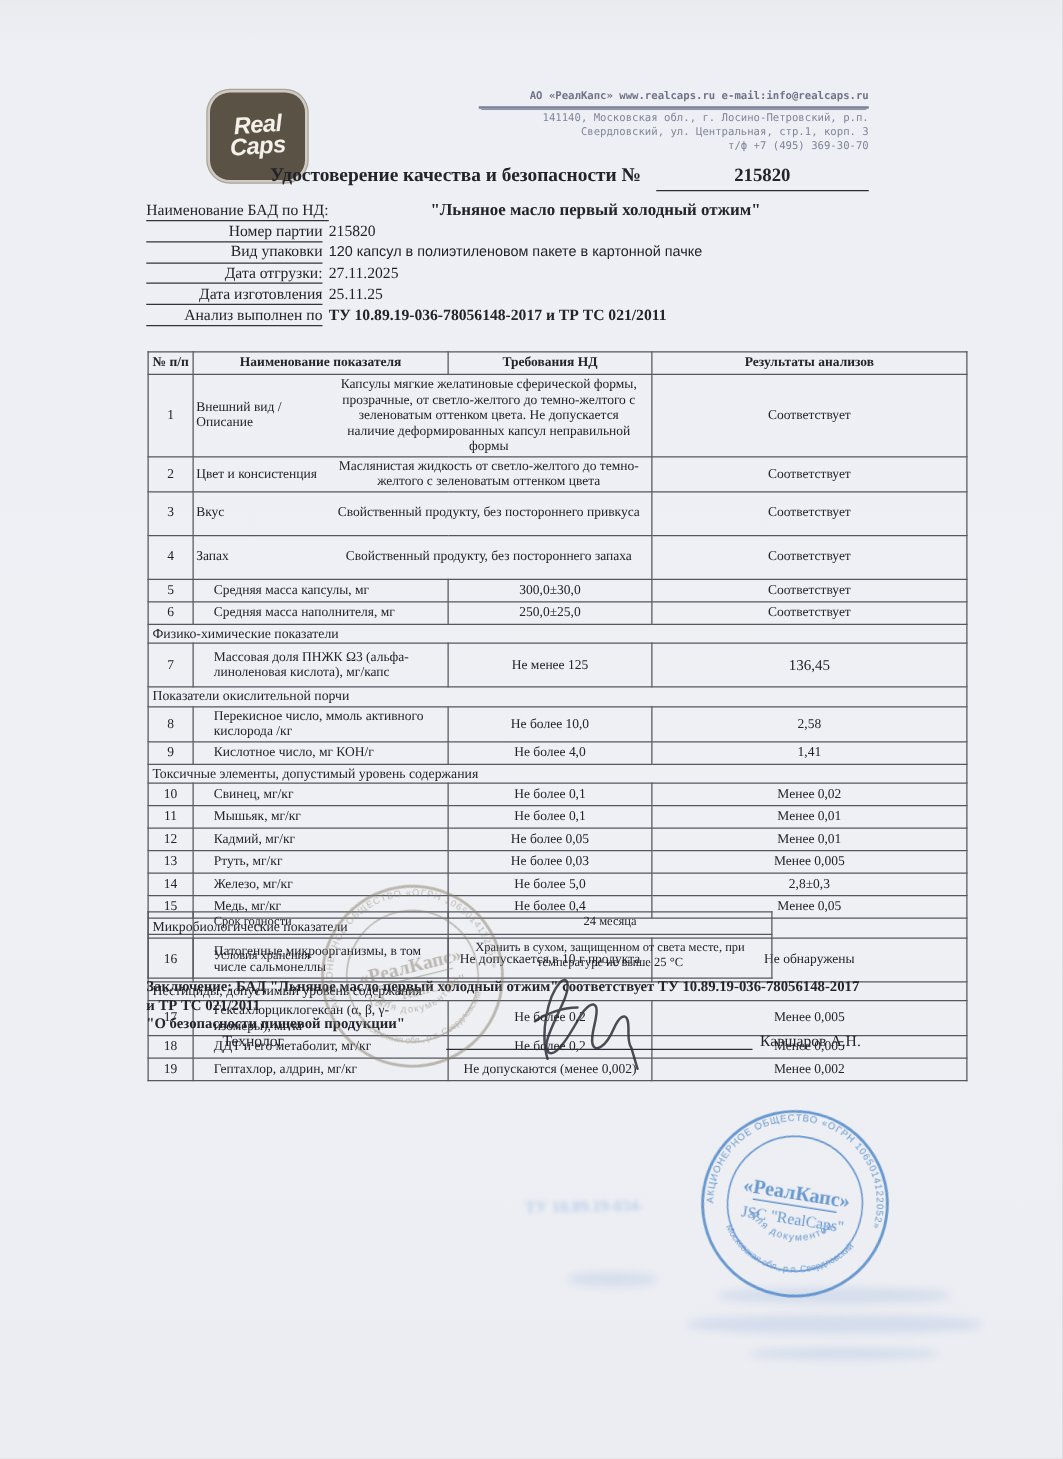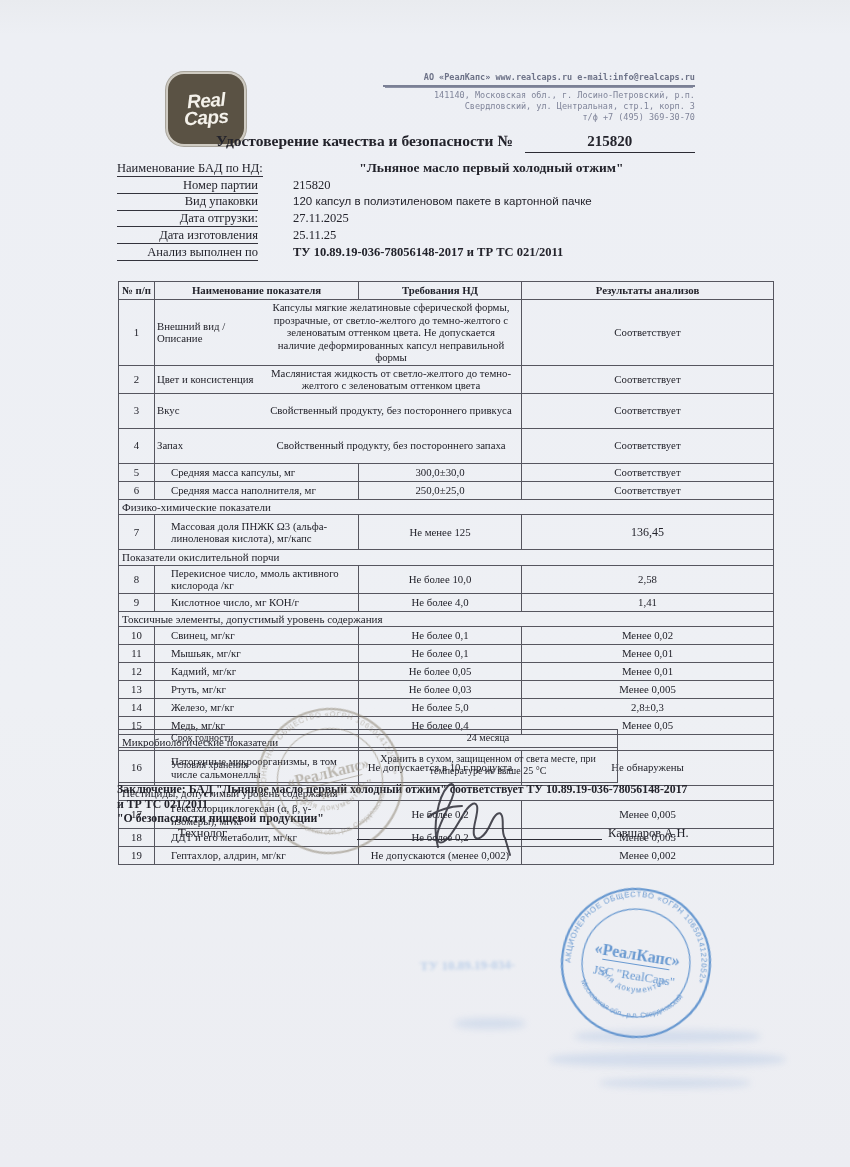--- a/index.html
+++ b/index.html
@@ -36,21 +36,21 @@
   .title-row{
     position:absolute; left:216px; top:132px; display:flex; align-items:baseline;
     font-weight:bold; font-size:15.5px;
   }
   .title-num{
     display:inline-block; width:170px; margin-left:12px; text-align:center;
     border-bottom:1.6px solid #2b2b33; padding-bottom:2px; font-size:15px;
   }
   
   .fields{position:absolute; left:117px; top:160px; width:573px; font-size:12.5px;}
-  .field-row{display:flex; align-items:baseline; line-height:15.2px; margin-bottom:0.5px;gap:30px;}
+  .field-row{display:flex; align-items:baseline; line-height:15.2px; margin-bottom:0.5px;}
   .field-label{
     display:inline-block; min-width:141px; text-align:right;
     border-bottom:1px solid #33333c; white-space:nowrap;
   }
   .field-value{margin-left:5px;}
   .v-bold-center{flex:1; text-align:center; font-weight:bold; font-size:13.5px;}
   .v-sans{font-family:"Liberation Sans", sans-serif; font-size:11.5px;}
   .v-qty{display:inline-block; width:125px; text-align:center;}
   .v-unit{margin-left:38px;}
   .v-tu{font-weight:bold;}

